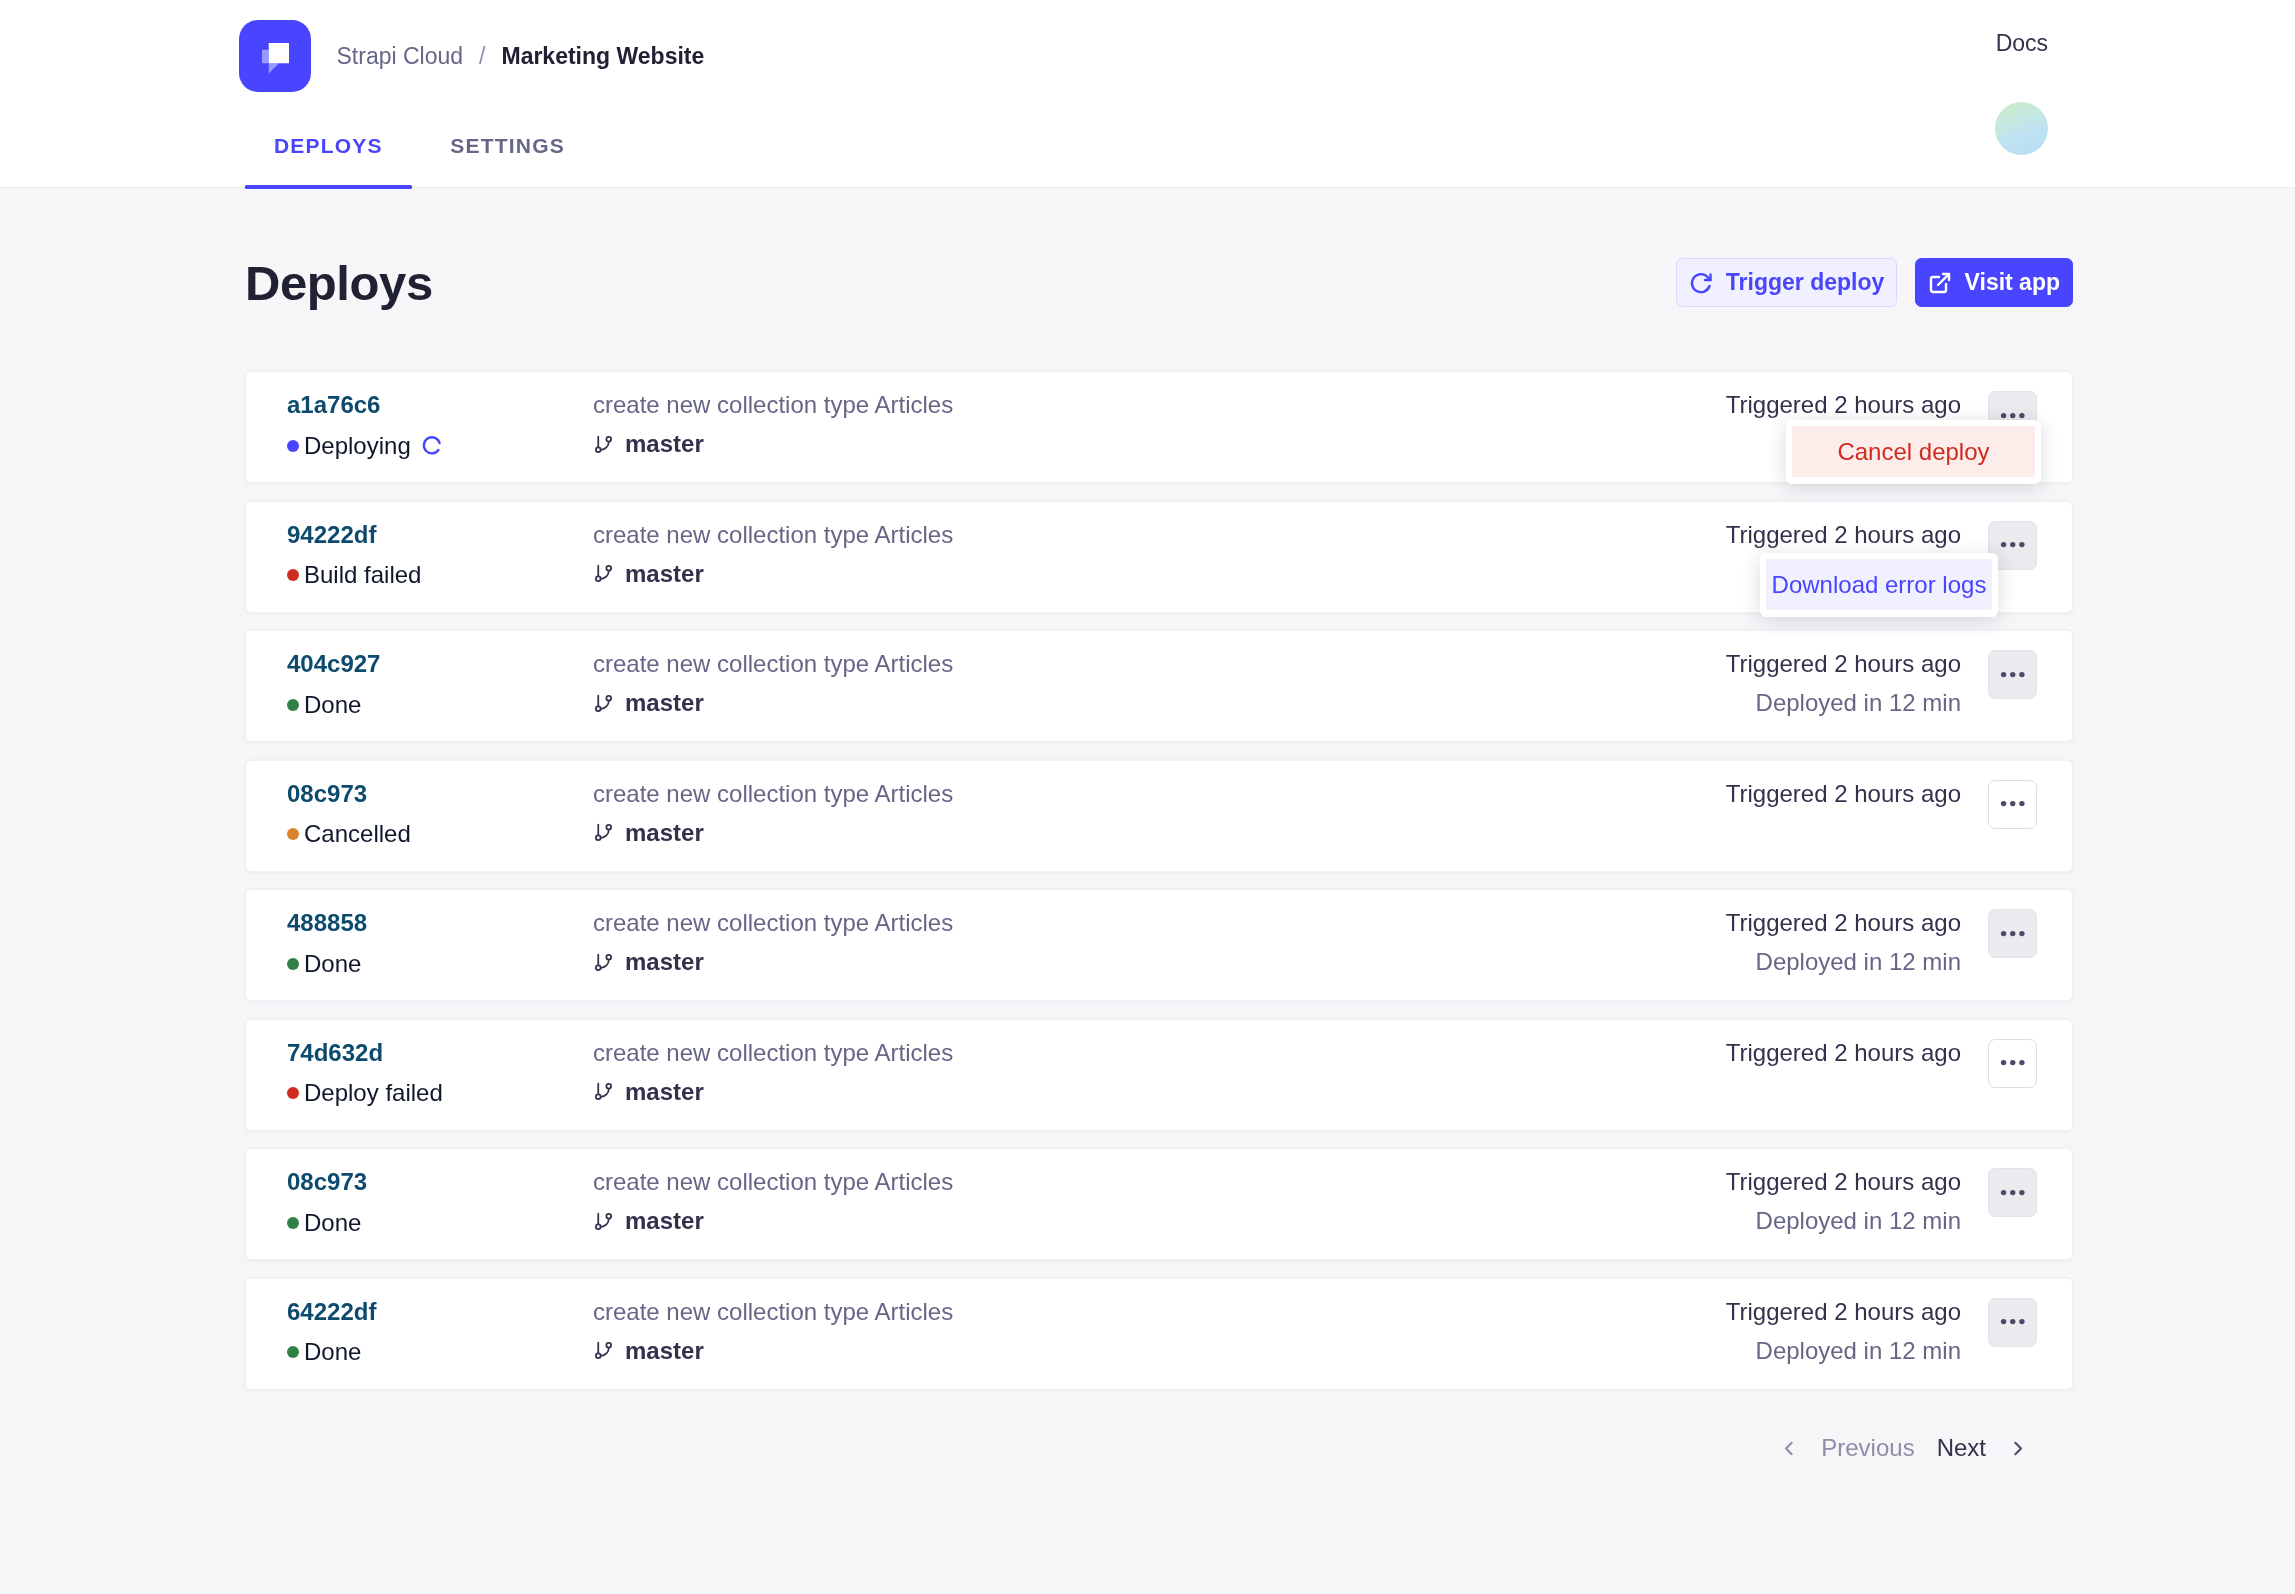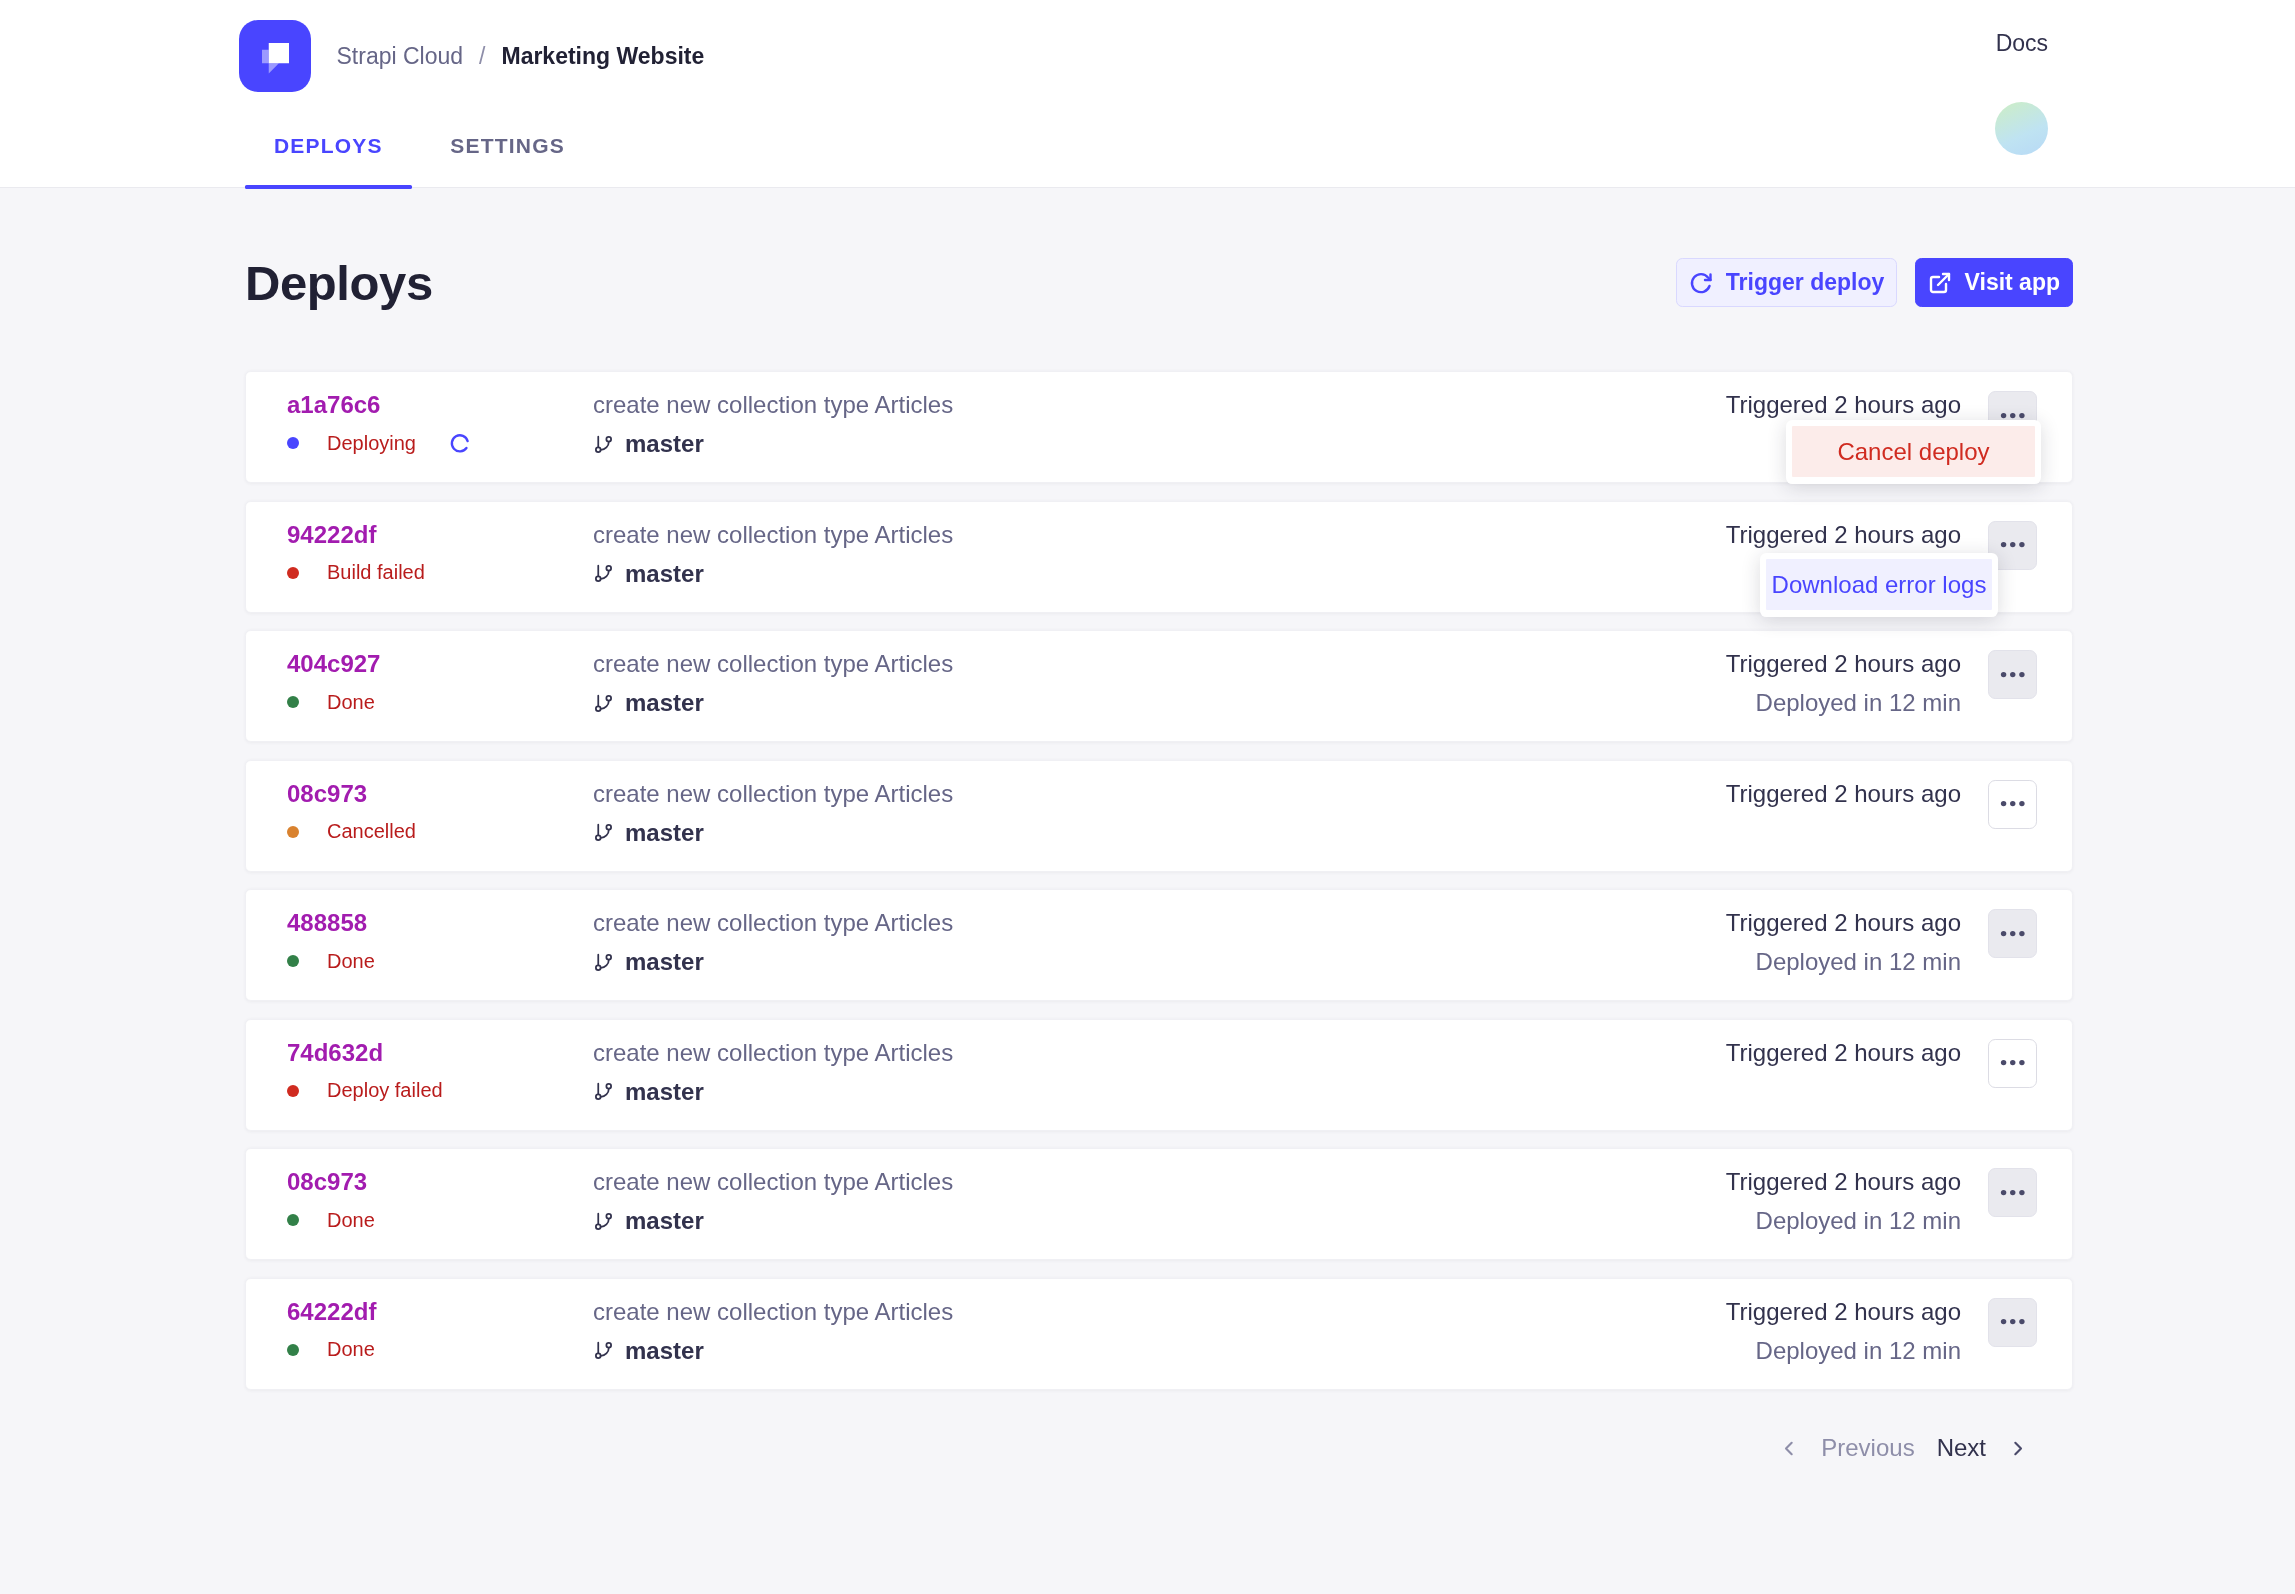--- a/index.html
+++ b/index.html
@@ -64,22 +64,22 @@
   .btn-primary { background:#4945ff; border:1.6px solid #4945ff; color:#fff; }
   
   .card {
     background:#fff; border:0.8px solid #f0f0f4; border-radius:5.6px;
     box-shadow:0 0.8px 3.2px rgba(33,33,52,0.05);
     height:112px; margin-bottom:17.5px;
     display:flex; align-items:flex-start;
     padding:19px 35px 0 41px;
   }
   .col-hash { width:306px; }
-  .hash { font-size:24px; font-weight:700; color:#a21caf; display:inline-block; margin-bottom:12.8px; cursor:pointer; }
-  .status-row { display:flex; align-items:center; gap:28px; font-size:20px; color:#b91c1c; }
+  .hash { font-size:24px; font-weight:700; color:#0c4a6e; display:inline-block; margin-bottom:12.8px; cursor:pointer; }
+  .status-row { display:flex; align-items:center; gap:5px; font-size:24px; color:#0f172a; }
   .dot { width:12px; height:12px; border-radius:50%; flex:0 0 auto; }
   .spinner { margin-left:4.8px; animation:spin 1.2s linear infinite; }
   @keyframes spin { to { transform:rotate(360deg);} }
   .col-mid { flex:1; }
   .msg { font-size:24px; color:#666687; margin-bottom:11px; }
   .branch-row { display:flex; align-items:center; gap:11px; font-size:24px; font-weight:700; color:#32324d; }
   .col-right { text-align:right; margin-right:27px; font-size:24px; }
   .triggered { color:#32324d; margin-bottom:11px; white-space:nowrap; }
   .deployed { color:#666687; white-space:nowrap; }
   .more-btn {

